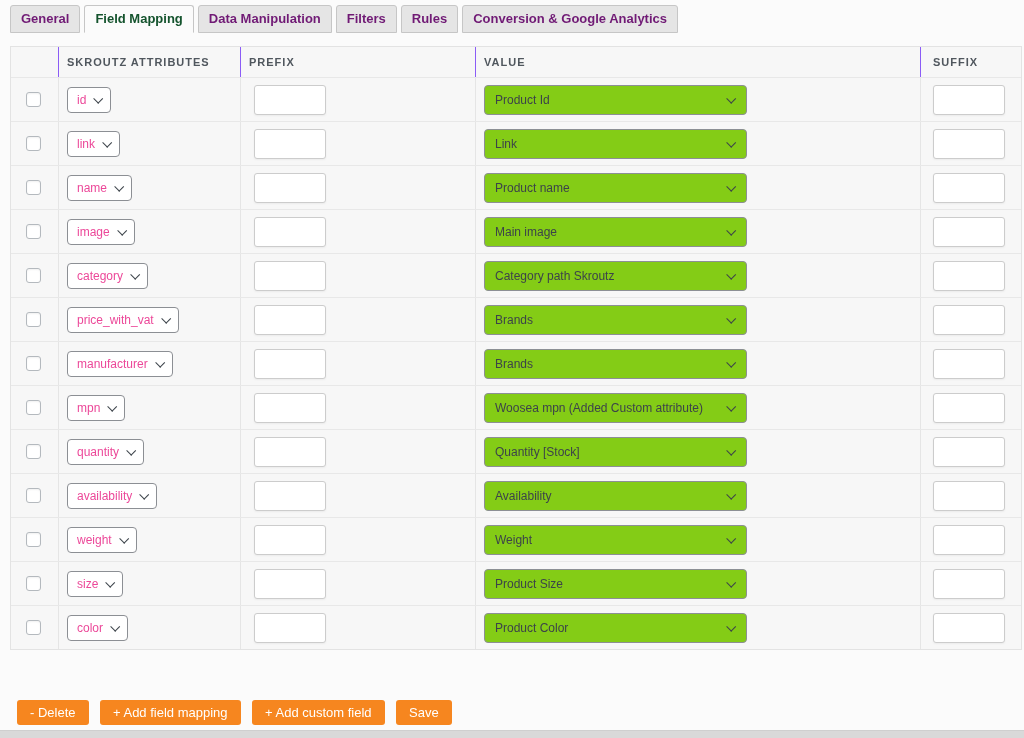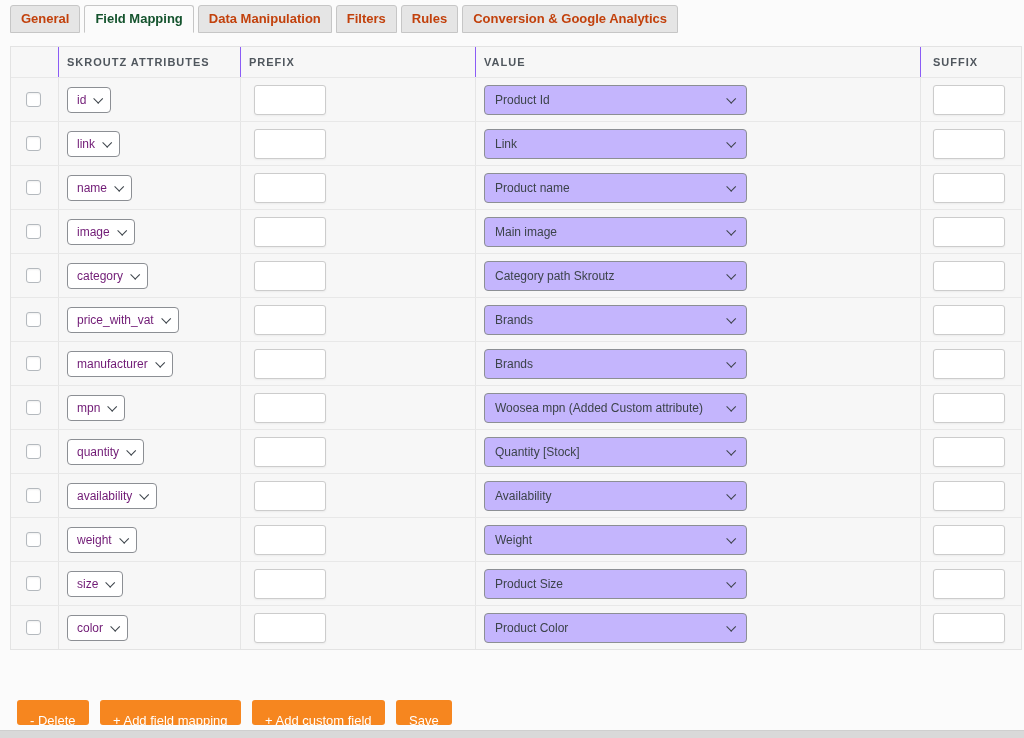--- a/index.html
+++ b/index.html
@@ -18,21 +18,21 @@
   }
   .tab {
     display: inline-block;
     padding: 5px 10px;
     margin-right: 4px;
     border: 1px solid #c6c6c6;
     border-bottom: 1px solid #c6c6c6;
     background: #e5e5e5;
     font-size: 13px;
     font-weight: 700;
-    color: #c2410c;
+    color: #701a75;
     border-radius: 3px 3px 0 0;
     cursor: pointer;
     line-height: 16px;
   }
   .tab.active {
     background: #fbfbfb;
     border-bottom-color: #fbfbfb;
     color: #14532d;
   }
 
@@ -85,32 +85,32 @@
   .mini-select {
     display: inline-flex;
     align-items: center;
     gap: 8px;
     height: 26px;
     padding: 0 9px;
     background: #fff;
     border: 1px solid #8c8f94;
     border-radius: 4px;
     font-size: 12px;
-    color: #701a75;
+    color: #ec4899;
     cursor: pointer;
     white-space: nowrap;
   }
   .wide-select {
     display: flex;
     align-items: center;
     justify-content: space-between;
     width: 263px;
     height: 30px;
     padding: 0 12px 0 10px;
-    background: #c4b5fd;
+    background: #84cc16;
     border: 1px solid #8c8f94;
     border-radius: 4px;
     font-size: 12px;
     color: #3c434a;
     cursor: pointer;
     white-space: nowrap;
   }
   .chev {
     width: 7px; height: 7px;
     border-right: 1.6px solid #3c434a;
@@ -134,21 +134,21 @@
   .c-suffix .txt { margin-left: 4px; }
 
   
   .footer-buttons {
     position: absolute;
     top: 700px; left: 17px;
   }
   .btn {
     display: inline-block;
     height: 25px;
-    padding: 8px 13px;
+    padding: 0 13px;
     margin-right: 7px;
     background: #f6861f;
     color: #ffffff;
     border: none;
     border-radius: 3px;
     font-family: inherit;
     font-size: 13px;
     line-height: 25px;
     cursor: pointer;
   }

